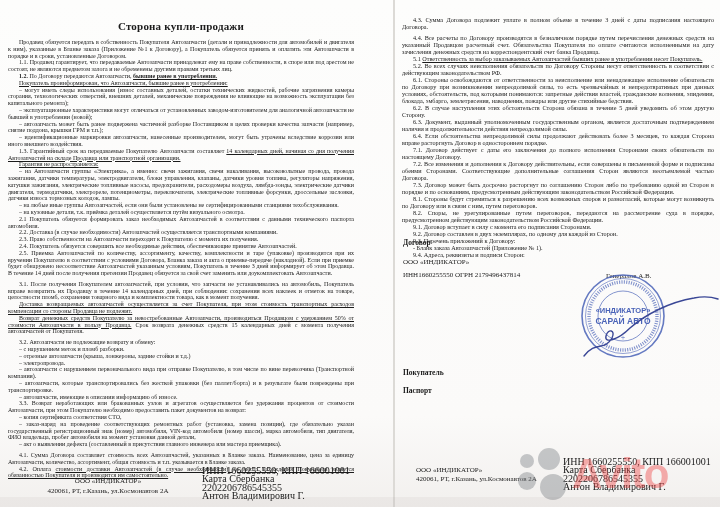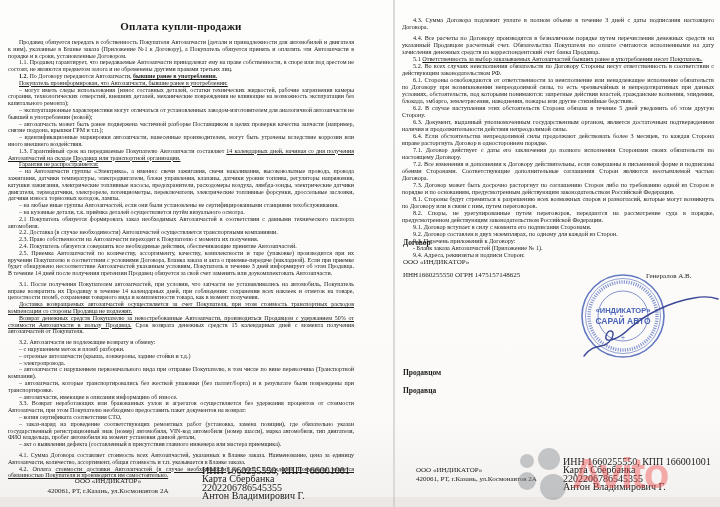--- a/index.html
+++ b/index.html
@@ -37,21 +37,21 @@
   .wm-c1{width:14px;height:14px;left:4px;top:6px;}
   .wm-c2{width:22px;height:22px;left:22px;top:0px;}
   .wm-c3{width:18px;height:18px;left:2px;top:24px;}
   .wm-c4{width:26px;height:26px;left:24px;top:26px;}
   .bottom-shade{position:absolute;left:0;bottom:0;width:720px;height:10px;background:rgba(90,85,80,.05);}
 </style>
 </head>
 <body>
 
 <div class="page" id="page1">
-  <div class="doc-title">Оплата купли-продажи</div>
+  <div class="doc-title">Сторона купли-продажи</div>
   <div class="textcol">
       <p class="doc-p"><span>Продавец обязуется передать в собственность Покупателя Автозапчасти (детали и принадлежности для автомобилей и двигателя к ним), указанные в Бланке заказа (Приложение №1 к Договору), а Покупатель обязуется принять и оплатить эти Автозапчасти в порядке и в сроки, установленные Договором.</span></p>
       <p class="doc-p"><span>1.1. Продавец гарантирует, что передаваемые Автозапчасти принадлежат ему на праве собственности, в споре или под арестом не состоят, не являются предметом залога и не обременены другими правами третьих лиц.</span></p>
       <p class="doc-p"><span class="b">1.2. </span><span>По Договору передаются Автозапчасти, </span><span class="u b">бывшие ранее в употреблении.</span></p>
       <p class="doc-p"><span class="u">Покупатель проинформирован, что Автозапчасти, бывшие ранее в употреблении:</span></p>
       <p class="doc-p"><span>– могут иметь следы использования (износ составных деталей, остатки технических жидкостей, рабочие загрязнения камеры сгорания, технологических отверстий, внешних деталей, механические повреждения не влияющие на возможность эксплуатации без капитального ремонта);</span></p>
       <p class="doc-p"><span>– эксплуатационные характеристики могут отличаться от установленных заводом-изготовителем для аналогичной автозапчасти не бывшей в употреблении (новой);</span></p>
       <p class="doc-p"><span>– автозапчасть может быть ранее подвержена частичной разборке Поставщиком в целях проверки качества запчасти (например, снятие поддона, крышки ГРМ и т.п.);</span></p>
       <p class="doc-p"><span>– идентификационные маркировки автозапчасти, нанесенные производителем, могут быть утрачены вследствие коррозии или иного внешнего воздействия.</span></p>
       <p class="doc-p"><span>1.3. Гарантийный срок на передаваемые Покупателю Автозапчасти составляет </span><span class="u">14 календарных дней, начиная со дня получения Автозапчастей на складе Продавца или транспортной организации.</span></p>
@@ -103,40 +103,40 @@
       <p class="doc-p"><span>9.1. Договор вступает в силу с момента его подписания Сторонами.</span></p>
       <p class="doc-p"><span>9.2. Договор составлен в двух экземплярах, по одному для каждой из Сторон.</span></p>
       <p class="doc-p"><span>9.3. Перечень приложений к Договору:</span></p>
       <p class="doc-p"><span>- Бланк заказа Автозапчастей (Приложение № 1).</span></p>
       <p class="doc-p"><span>9.4. Адреса, реквизиты и подписи Сторон:</span></p>
     </div>
 </div>
 
 <div class="abs party-heading" style="left:403px;top:238px;">Договор</div>
 <div class="abs party-line" style="left:403px;top:256px;">ООО «ИНДИКАТОР»</div>
-<div class="abs party-line" style="left:403px;top:269px;">ИНН1660255550 ОГРН 1475157148625</div>
-<div class="abs signatory" style="left:646px;top:272px;">Генералов А.В.</div>
+<div class="abs party-line" style="left:403px;top:269px;">ИНН1660255550 ОГРН 2179496437814</div>
+<div class="abs signatory" style="left:606px;top:272px;">Генералов А.В.</div>
 
 <div class="abs stamp-wrap">
   <svg width="160" height="100" viewBox="0 0 160 100">
     <g stroke="#4a63b8" fill="none" opacity="0.85">
       <circle cx="57" cy="48" r="41" stroke-width="1.6"></circle>
       <circle cx="57" cy="48" r="37.5" stroke-width="0.7"></circle>
       <circle cx="57" cy="48" r="34" stroke-width="3.4" stroke-dasharray="1.1 1.3" opacity="0.8"></circle>
       <circle cx="57" cy="48" r="25" stroke-width="0.8"></circle>
     </g>
     <text x="57" y="45" text-anchor="middle" font-size="7.5" font-family="Liberation Sans, sans-serif" fill="#4a63b8" font-weight="bold">«ИНДИКАТОР»</text>
     <text x="57" y="56" text-anchor="middle" font-size="8.5" font-family="Liberation Sans, sans-serif" fill="#4a63b8" font-weight="bold">САРАЙ АВТО</text>
     <text x="57" y="72" text-anchor="middle" font-size="8" fill="#4a63b8">+</text>
     <path d="M18 88 C30 72, 38 84, 46 70 C50 62, 42 60, 40 68 C38 76, 52 72, 64 60 C80 46, 104 34, 128 30 C138 28, 146 29, 152 31" stroke="#3a4796" stroke-width="1.4" fill="none" stroke-linecap="round"></path>
   </svg>
 </div>
 
-<div class="abs party-heading" style="left:403px;top:368px;">Продавцом</div>
-<div class="abs party-heading" style="left:403px;top:386px;">Продавца</div>
+<div class="abs party-heading" style="left:403px;top:368px;">Покупатель</div>
+<div class="abs party-heading" style="left:403px;top:386px;">Паспорт</div>
 
 <div class="abs footer-center" style="left:28px;top:477px;">
   <div>ООО «ИНДИКАТОР»</div>
   <div>420061, РТ, г.Казань, ул.Космонавтов 2А</div>
 </div>
 <div class="abs footer-bank" style="left:202px;top:467px;">
   <div>ИНН 1660255550, КПП 166001001</div>
   <div>Карта Сбербанка</div>
   <div>2202206786545355</div>
   <div>Антон Владимирович Г.</div>

